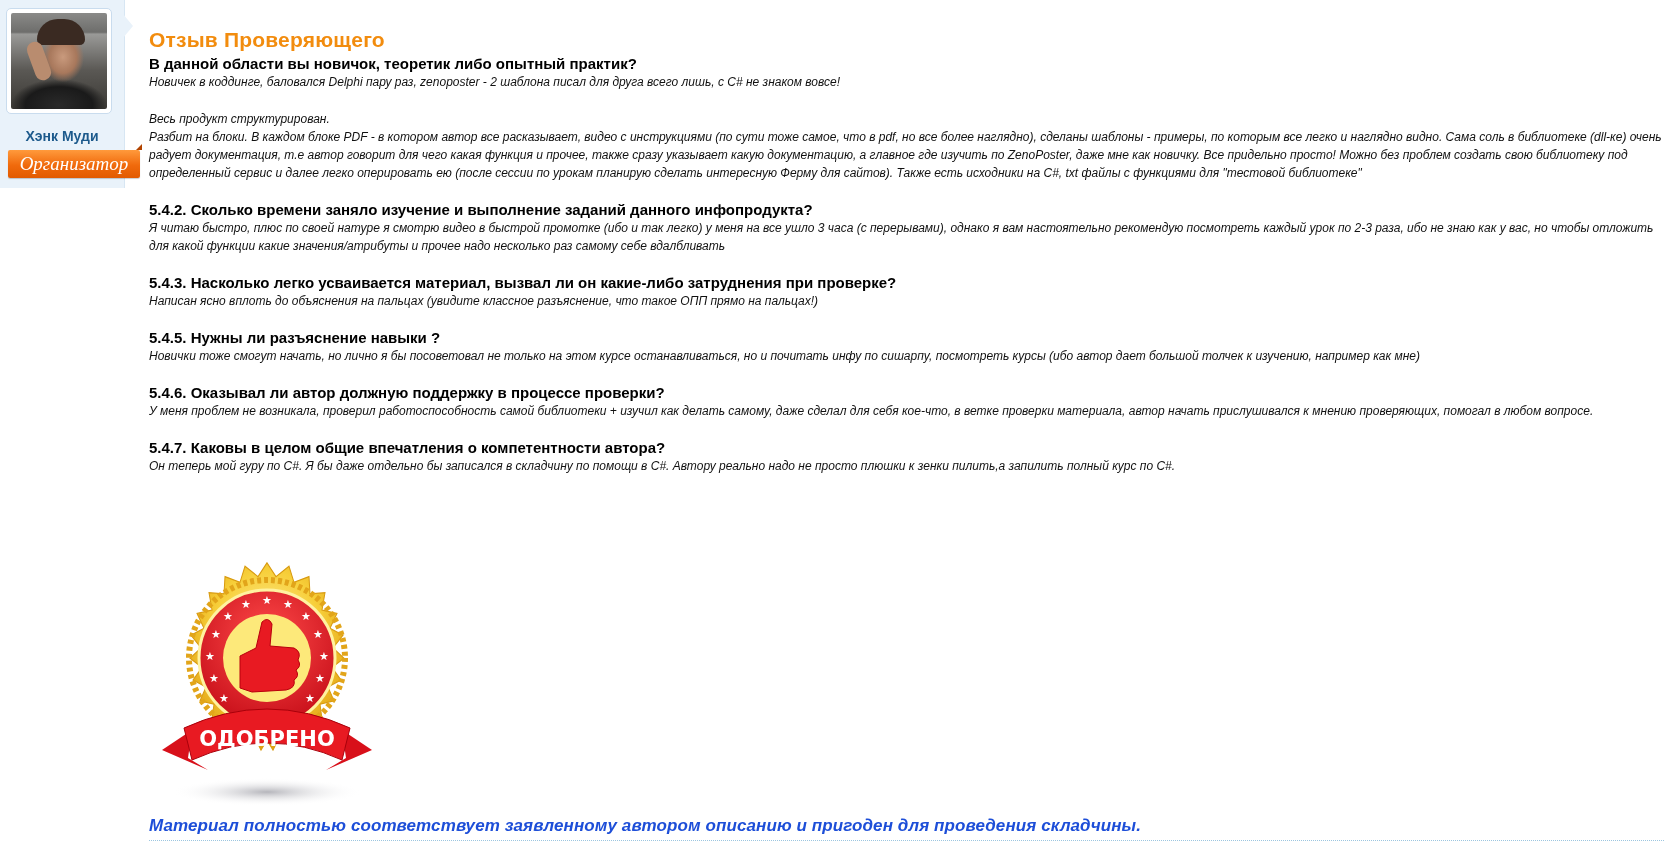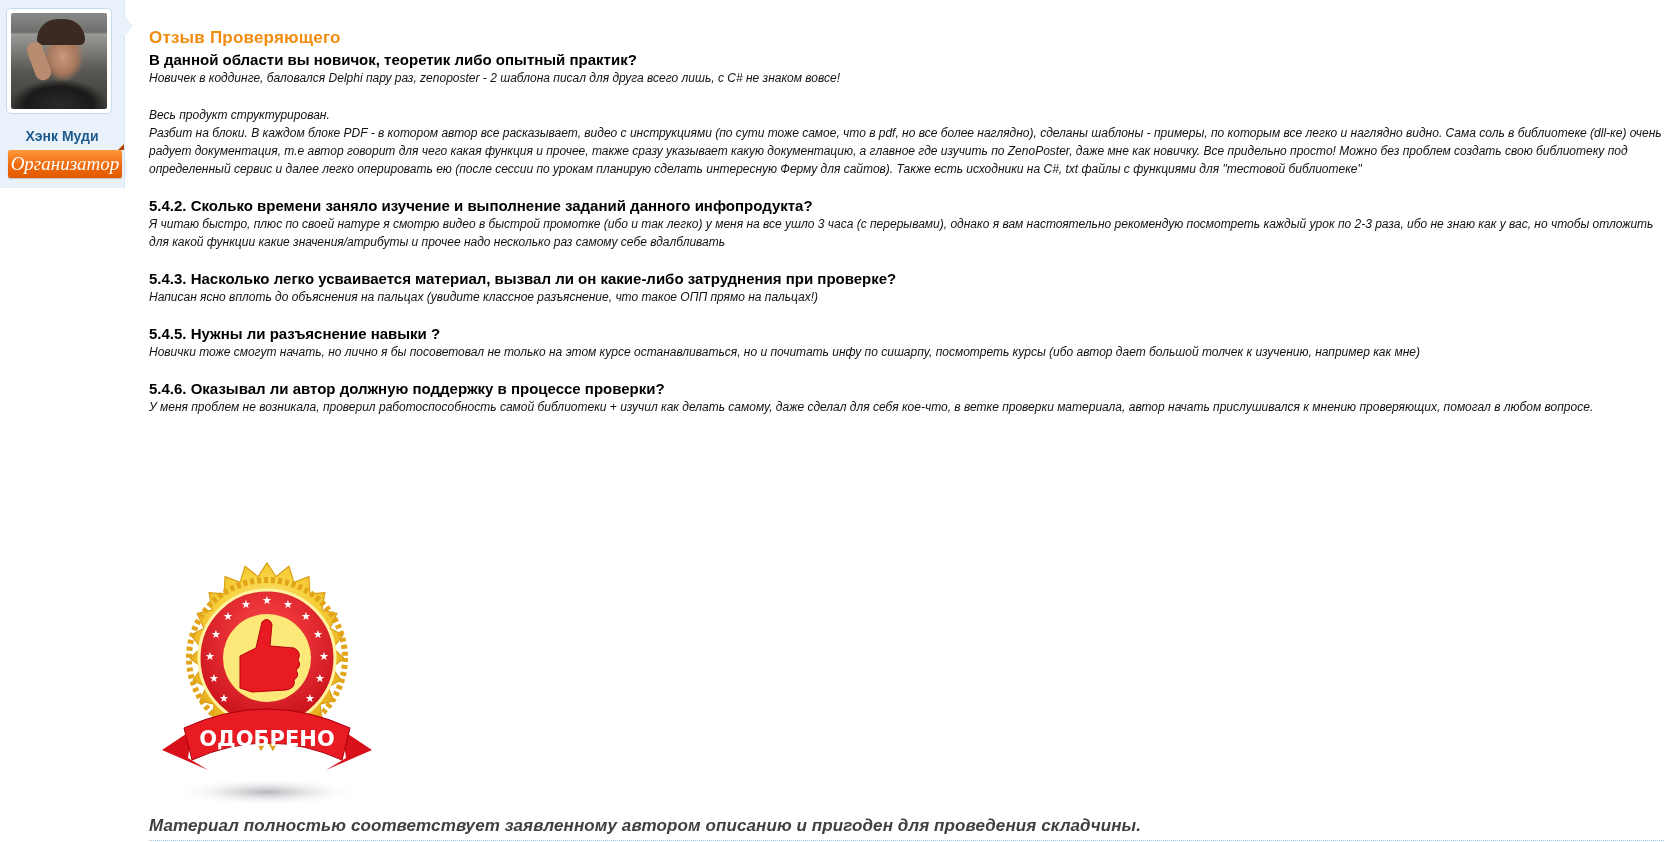--- a/index.html
+++ b/index.html
@@ -7,29 +7,29 @@
   .user-panel { position:absolute; left:0; top:0; width:124px; height:188px; background:#e9f2fa; border-right:1px solid #d7e6f3; }
   .avatar-box { position:absolute; left:6px; top:8px; width:104px; height:104px; background:#fff; border:1px solid #c9dcee; border-radius:5px; }
   .avatar { position:absolute; left:4px; top:4px; width:96px; height:96px; border-radius:2px;
     background: radial-gradient(ellipse 30px 36px at 52px 44px, #c99a7d 0%, #a8785c 45%, transparent 70%),
                 radial-gradient(ellipse 48px 26px at 48px 92px, #2a2a2a 0%, #1a1a1a 70%, transparent 100%),
                 linear-gradient(180deg, #8a8a88 0%, #6e6e6c 20%, #9a9a98 22%, #5a5854 60%, #3b3935 100%); }
   .avatar::before { content:""; position:absolute; left:26px; top:6px; width:48px; height:26px; border-radius:24px 24px 6px 6px; background:#3a2a22; }
   .avatar::after { content:""; position:absolute; left:20px; top:28px; width:16px; height:40px; border-radius:8px; background:#b98c6f; transform:rotate(-20deg); }
   .speech-notch { position:absolute; left:123px; top:14px; width:0; height:0; border-top:12px solid transparent; border-bottom:12px solid transparent; border-left:10px solid #e9f2fa; }
   .user-name { position:absolute; left:0; top:128px; width:124px; text-align:center; font-weight:bold; font-size:14px; color:#1d5a8c; }
-  .role-badge { position:absolute; left:8px; top:150px; width:114px; height:28px; background:linear-gradient(180deg,#ff9a3c 0%,#f06a0c 55%,#e25a00 100%); border-radius:2px; color:#fff; font-family:"Liberation Serif", serif; font-style:italic; font-size:19px; line-height:28px; text-align:center; box-shadow:0 1px 1px rgba(0,0,0,0.2); }
+  .role-badge { position:absolute; left:8px; top:150px; width:132px; height:28px; background:linear-gradient(180deg,#ff9a3c 0%,#f06a0c 55%,#e25a00 100%); border-radius:2px; color:#fff; font-family:"Liberation Serif", serif; font-style:italic; font-size:19px; line-height:28px; text-align:center; box-shadow:0 1px 1px rgba(0,0,0,0.2); }
   .role-badge::after { content:""; position:absolute; right:-2px; top:-6px; border-left:6px solid transparent; border-bottom:6px solid #b24400; }
   .content { position:absolute; left:149px; top:28px; width:1515px; }
-  .review-title { color:#f28c0e; font-weight:bold; font-size:17px; margin:0 0 3px 0; letter-spacing:0.2px; }
+  .review-title { color:#f28c0e; font-weight:bold; font-size:21px; margin:0 0 3px 0; letter-spacing:0.2px; }
   .q { font-weight:bold; font-size:15px; margin:0; line-height:18px; }
   .a { font-style:italic; font-size:12px; line-height:18px; margin:0; color:#111; }
   .block { margin-bottom:19px; }
   .badge-wrap { position:absolute; left:152px; top:560px; width:230px; height:250px; }
-  .verdict { position:absolute; left:149px; top:816px; color:#404040; font-weight:bold; font-style:italic; font-size:17px; letter-spacing:0.1px; }
+  .verdict { position:absolute; left:149px; top:816px; color:#1d4ed8; font-weight:bold; font-style:italic; font-size:17px; letter-spacing:0.1px; }
   .divider { position:absolute; left:149px; top:840px; width:1515px; border-top:1px dotted #9cc6e0; }
 </style>
 </head>
 <body>
 
 <div class="user-panel">
   <div class="avatar-box">
     <div class="avatar"></div>
   </div>
   <div class="user-name">Хэнк Муди</div>
@@ -63,20 +63,24 @@
   <div class="block">
     <p class="q">5.4.5. Нужны ли разъяснение навыки ?</p>
     <p class="a">Новички тоже смогут начать, но лично я бы посоветовал не только на этом курсе останавливаться, но и почитать инфу по сишарпу, посмотреть курсы (ибо автор дает большой толчек к изучению, например как мне)</p>
   </div>
 
   <div class="block">
     <p class="q">5.4.6. Оказывал ли автор должную поддержку в процессе проверки?</p>
     <p class="a">У меня проблем не возникала, проверил работоспособность самой библиотеки + изучил как делать самому, даже сделал для себя кое-что, в ветке проверки материала, автор начать прислушивался к мнению проверяющих, помогал в любом вопросе.</p>
   </div>
 
+  <div class="block">
+    <p class="q">5.4.7. Каковы в целом общие впечатления о компетентности автора?</p>
+    <p class="a">Он теперь мой гуру по C#. Я бы даже отдельно бы записался в складчину по помощи в C#. Автору реально надо не просто плюшки к зенки пилить,а запилить полный курс по C#.</p>
+  </div>
 </div>
 
 <div class="badge-wrap">
   <svg width="230" height="250" viewBox="0 0 230 250">
     <defs>
       <radialGradient id="gold" cx="50%" cy="40%" r="60%">
         <stop offset="0%" stop-color="#fff3a8"></stop>
         <stop offset="60%" stop-color="#f7cf3a"></stop>
         <stop offset="100%" stop-color="#e0a012"></stop>
       </radialGradient>

